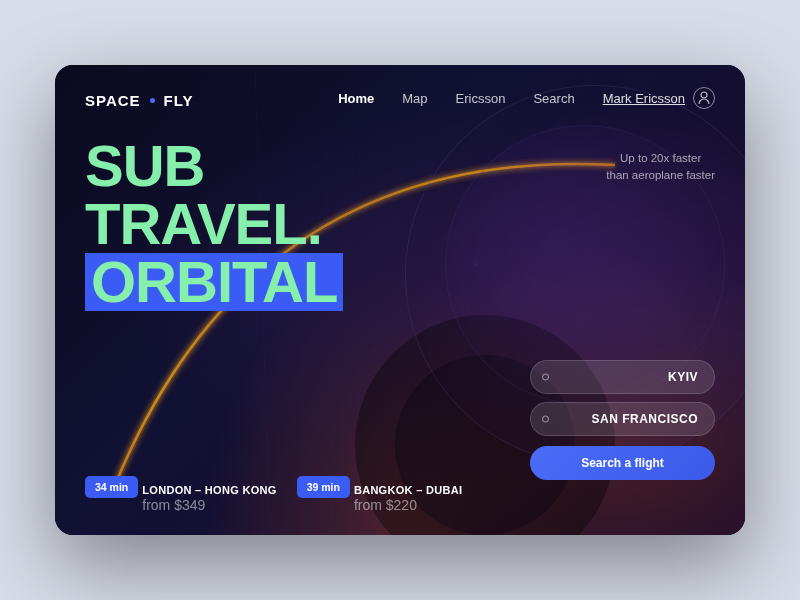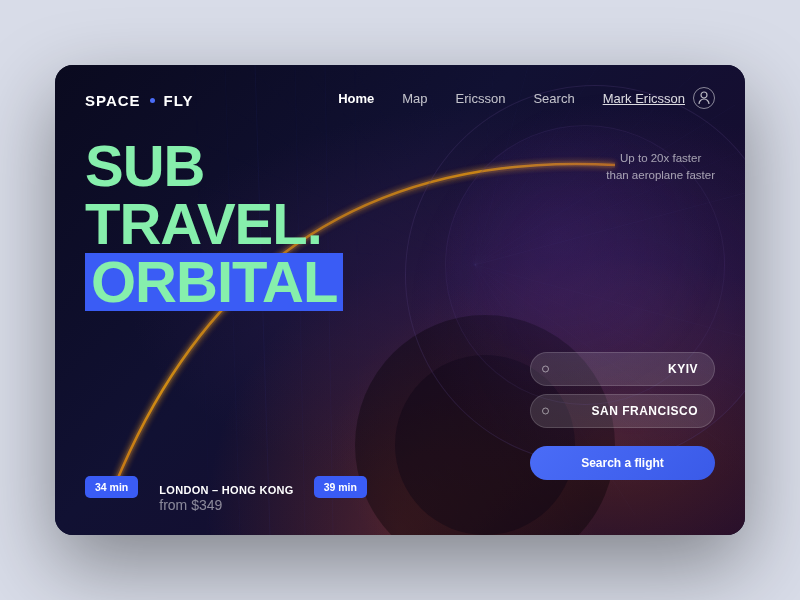--- a/index.html
+++ b/index.html
@@ -218,38 +218,38 @@
 
     .search-btn {
       background: linear-gradient(135deg, #4a6cf7, #3a5ae8);
       border: none;
       border-radius: 25px;
       padding: 10px 20px;
       color: white;
       font-size: 12px;
       font-weight: 600;
       cursor: pointer;
-      margin-top: 10px;
+      margin-top: 2px;
     }
 
     
     .flight-cards {
       position: absolute;
       z-index: 10;
       bottom: 22px;
       left: 30px;
       display: flex;
       gap: 20px;
       align-items: center;
     }
 
     .flight-card {
       display: flex;
       align-items: center;
-      gap: 21px;
+      gap: 4px;
     }
 
     .time-badge {
       background: #3a5cf5;
       color: white;
       font-size: 10.5px;
       font-weight: 700;
       padding: 5px 10px;
       border-radius: 5px;
       white-space: nowrap;
@@ -420,16 +420,20 @@
   <div class="flight-cards">
     <div class="flight-card">
       <div class="time-badge">34 min</div>
       <div class="flight-info">
         <div class="flight-route">LONDON – HONG KONG</div>
         <div class="flight-price">from $349</div>
       </div>
     </div>
     <div class="flight-card">
       <div class="time-badge">39 min</div>
+      <div class="flight-info">
+        <div class="flight-route">BANGKOK – DUBAI</div>
+        <div class="flight-price">from $220</div>
+      </div>
     </div>
   </div>
 
 </div>
 
 </body></html>

